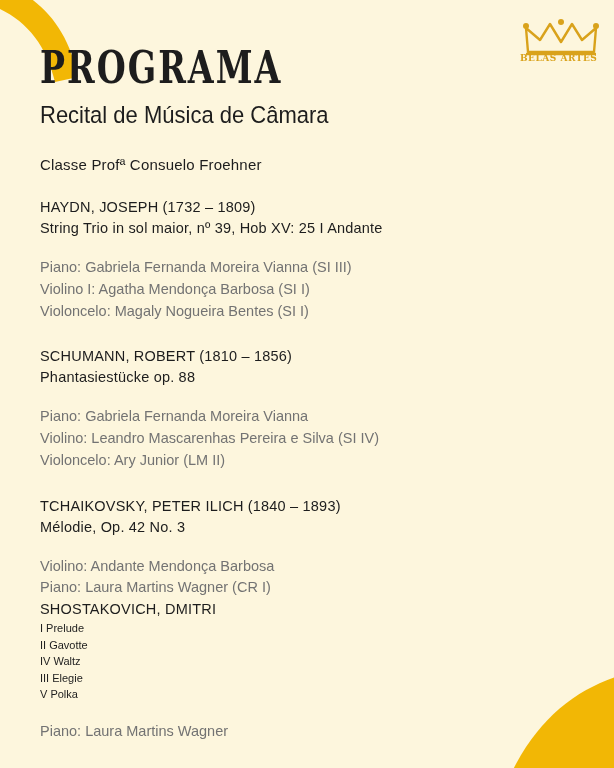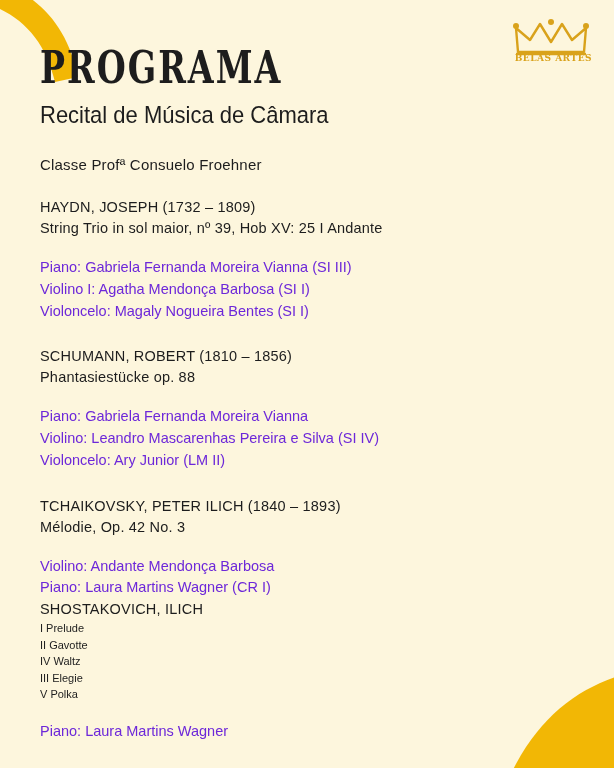--- a/index.html
+++ b/index.html
@@ -45,25 +45,25 @@
   .corner-br {
     right: -30px;
     bottom: -40px;
     width: 260px;
     height: 150px;
   }
 
   
   .logo {
     position: absolute;
-    right: 22px;
+    right: 12px;
     top: 18px;
     width: 82px;
     height: 66px;
-    text-align: right;
+    text-align: left;
   }
   .logo-crown {
     display: block;
     width: 82px;
     height: 40px;
   }
   .logo-text {
     display: block;
     font-family: "DejaVu Serif", serif;
     font-size: 9px;
@@ -117,21 +117,21 @@
     letter-spacing: 0.2px;
     color: #1d1d1d;
   }
   .block-head .line2 {
     display: block;
   }
   .performers {
     margin-top: 18px;
     font-size: 14.5px;
     line-height: 1.5;
-    color: #6d28d9;
+    color: #737373;
   }
   .performers div {
     white-space: nowrap;
   }
   .movements {
     font-size: 11px;
     line-height: 1.5;
     color: #1d1d1d;
   }
 
@@ -205,21 +205,21 @@
         <div class="line2">Mélodie, Op. 42 No. 3</div>
       </div>
       <div class="performers">
         <div>Violino: Andante Mendonça Barbosa</div>
         <div>Piano: Laura Martins Wagner (CR I)</div>
       </div>
     </div>
 
     <div>
       <div class="block-head">
-        <div>SHOSTAKOVICH, ILICH</div>
+        <div>SHOSTAKOVICH, DMITRI</div>
       </div>
       <div class="movements">
         <div>I Prelude</div>
         <div>II Gavotte</div>
         <div>IV Waltz</div>
         <div>III Elegie</div>
         <div>V Polka</div>
       </div>
       <div class="performers">
         <div>Piano: Laura Martins Wagner</div>

